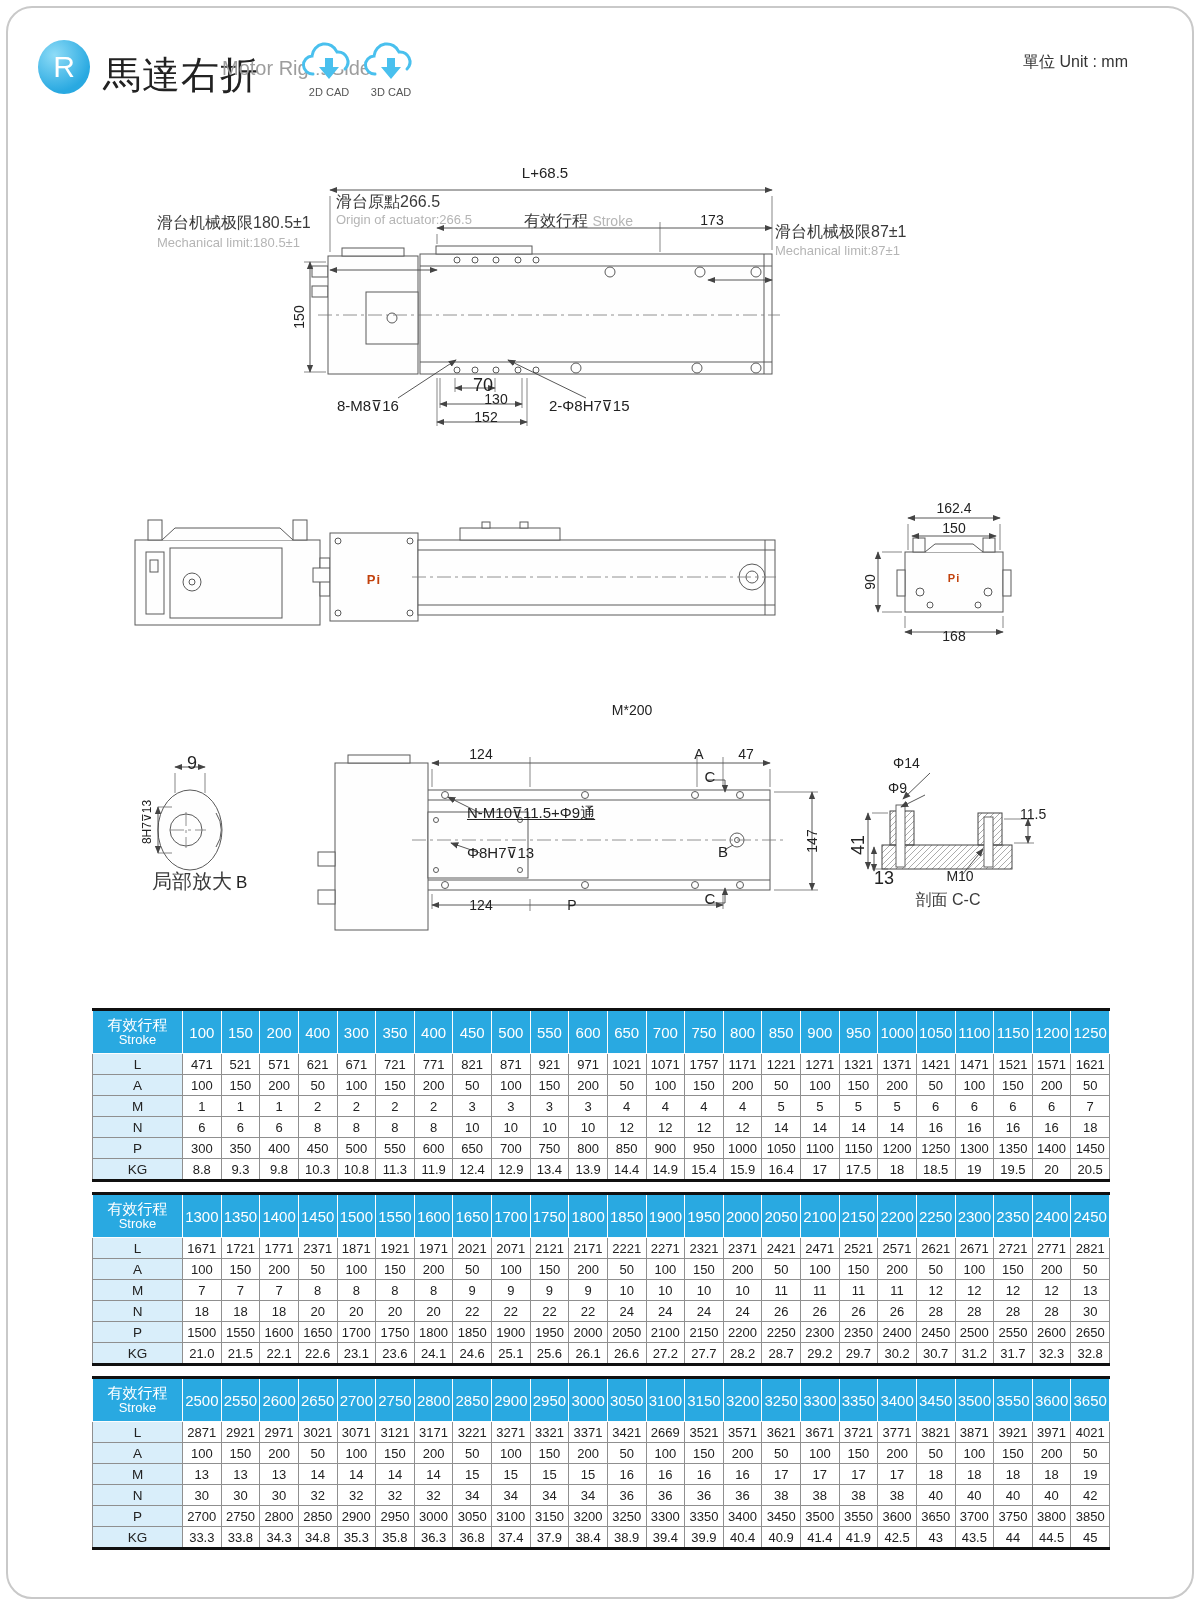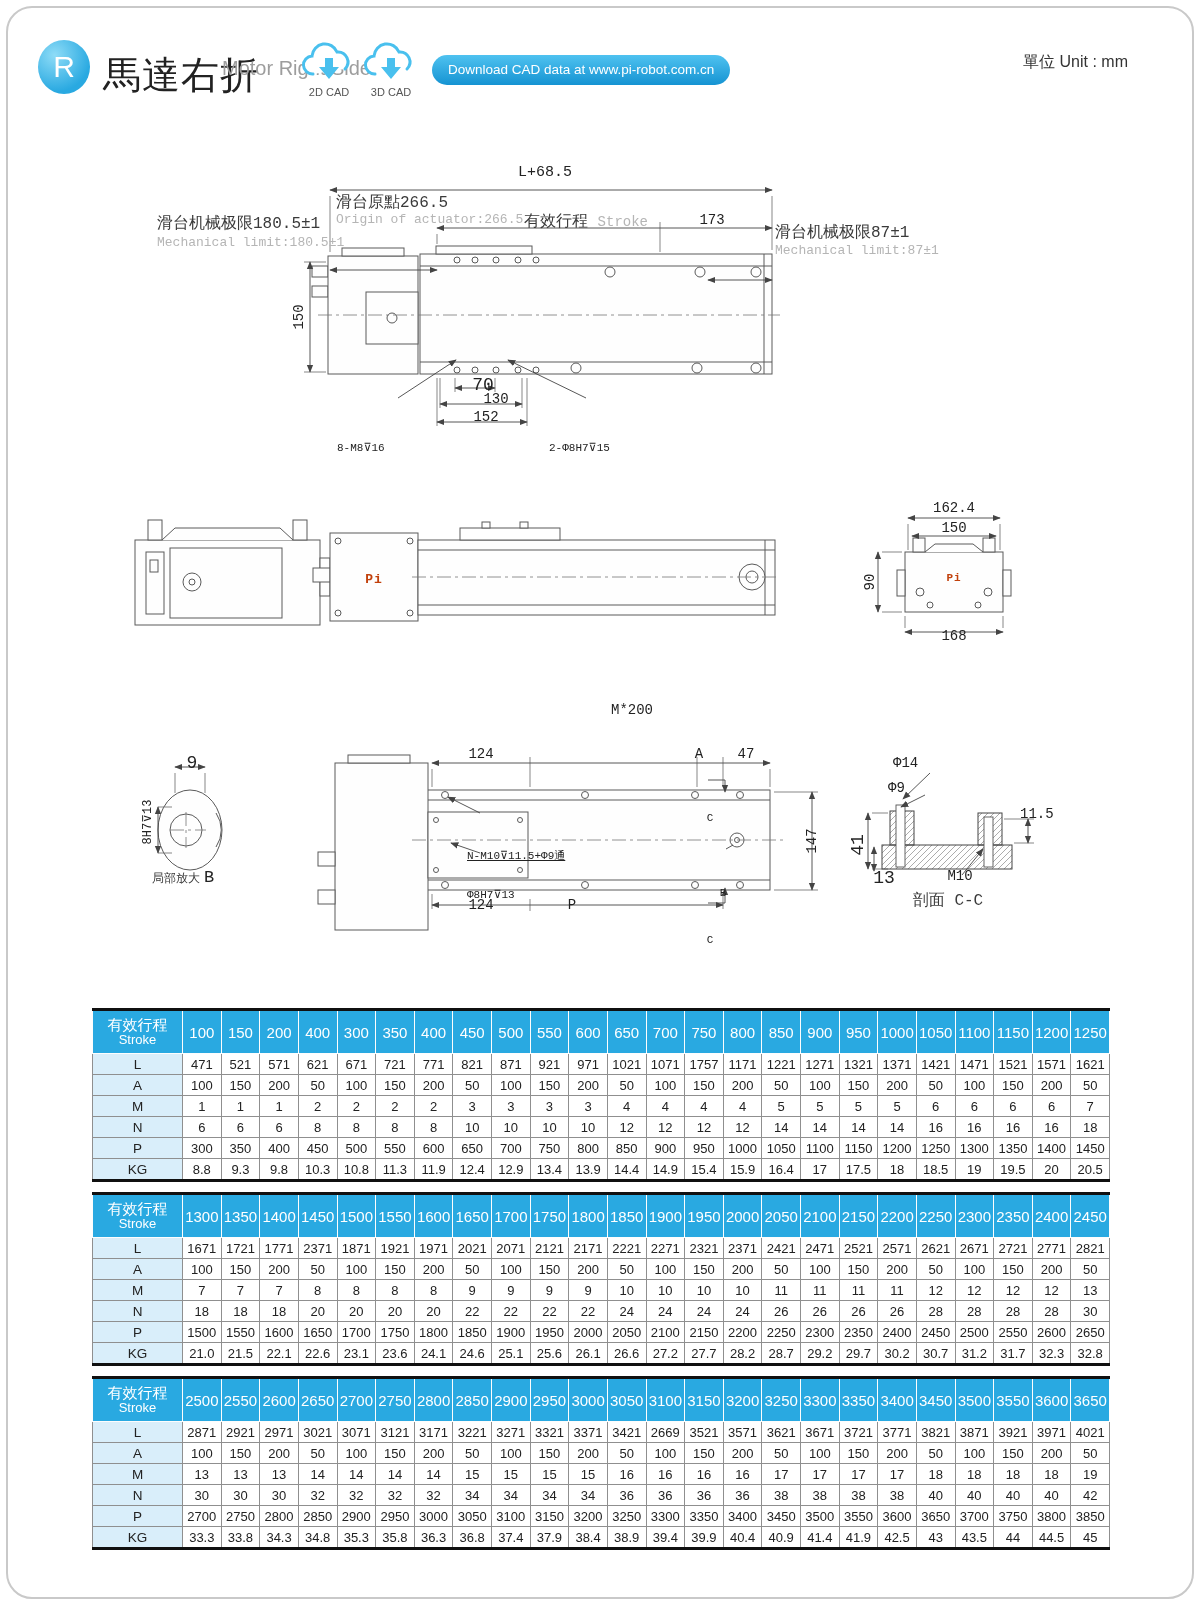--- a/index.html
+++ b/index.html
@@ -23,32 +23,32 @@
   
   svg{position:absolute;overflow:visible;}
   .mech rect,.mech circle,.mech path,.mech ellipse{fill:#fefefe;stroke:#5a5a5a;stroke-width:1;}
   .mech line{stroke:#5a5a5a;stroke-width:1;}
   .cl{stroke:#777;stroke-width:0.8;stroke-dasharray:14 4 3 4;fill:none;}
   .dl{stroke:#444;stroke-width:0.9;fill:none;}
   .ext{stroke:#555;stroke-width:0.7;}
   .hatch{fill:url(#hp);stroke:#444;stroke-width:1;}
   .slot{fill:#fff;stroke:#555;stroke-width:0.9;}
 
-  .labels{position:absolute;inset:0;pointer-events:none;font-family:Liberation Mono, monospace;}
+  .labels{position:absolute;inset:0;pointer-events:none;}
   .lbl{position:absolute;white-space:nowrap;color:#222;}
   .cen{transform:translateX(-50%);}
   .rot{transform:translate(-50%,-50%) rotate(-90deg);transform-origin:center;}
   .zh{font-size:16px;color:#3a3a3a;}
   .en{font-size:13px;color:#b5b5b5;}
   .num{font-size:14px;}
   .num13{font-size:18px;}
-  .ann{font-size:11px;margin-top:44px;}
+  .ann{font-size:15px;}
   .under{text-decoration:underline;}
   .logo{font-size:13px;font-weight:bold;color:#c2410c;letter-spacing:1px;}
-  .detail-zh{font-size:12px;color:#3a3a3a;}
+  .detail-zh{font-size:20px;color:#3a3a3a;}
   .detail-b{font-size:17px;color:#222;margin-left:4px;}
 
   
   .tables{position:absolute;left:92px;top:1008px;width:1018px;}
   table.stbl{border-collapse:collapse;table-layout:fixed;width:1018px;margin-bottom:10px;
              border-top:3px solid #101010;border-bottom:3px solid #101010;}
   .stbl th,.stbl td{text-align:center;padding:0;overflow:hidden;}
   .stbl thead th{background:#29a9e1;color:#fff;font-weight:normal;height:42px;font-size:15px;border:1px solid #fdfdfd;}
   .stbl thead th.lab{font-size:15px;line-height:1.15;}
   .stbl thead th.lab .sub{font-size:13px;}
@@ -71,21 +71,20 @@
       <path d="M25,20 h8 v9 h6 l-10,12 -10,-12 h6 z" fill="#49c0ee"></path>
     </svg>
     <div class="cloud-lbl" style="left:294px">2D CAD</div>
 
     <svg class="cloud" style="left:362px" viewBox="0 0 58 48">
       <path d="M13,36 a9,9 0 0,1 -1,-18 a13,13 0 0,1 25,-4 a10,10 0 0,1 8,17" fill="#fff" stroke="#49c0ee" stroke-width="3" stroke-linecap="round"></path>
       <path d="M25,20 h8 v9 h6 l-10,12 -10,-12 h6 z" fill="#49c0ee"></path>
     </svg>
     <div class="cloud-lbl" style="left:356px">3D CAD</div>
 
-    <div class="pill">Download CAD data at www.pi-robot.com.cn</div>
     <div class="unit">單位 Unit : mm</div>
   </div>
 
   <svg style="left:140px;top:160px" width="760" height="290" viewBox="0 0 760 290">
     <defs>
       <marker id="a1" viewBox="0 0 10 10" refX="9" refY="5" markerWidth="9" markerHeight="9" orient="auto-start-reverse">
         <path d="M0,1L10,5L0,9z" fill="#444"></path>
       </marker>
     </defs>
     <g class="mech">

